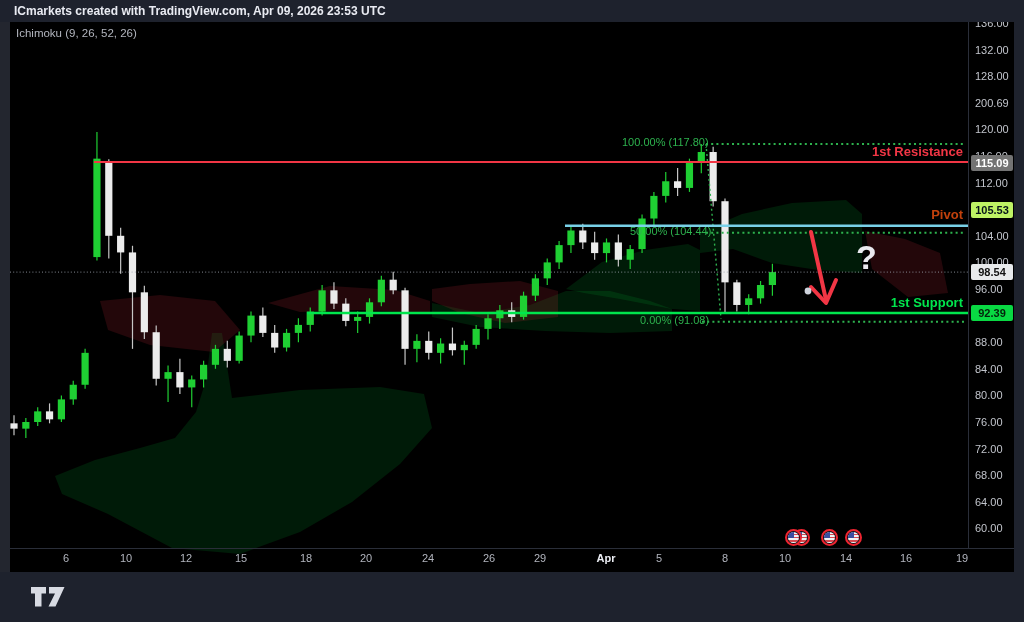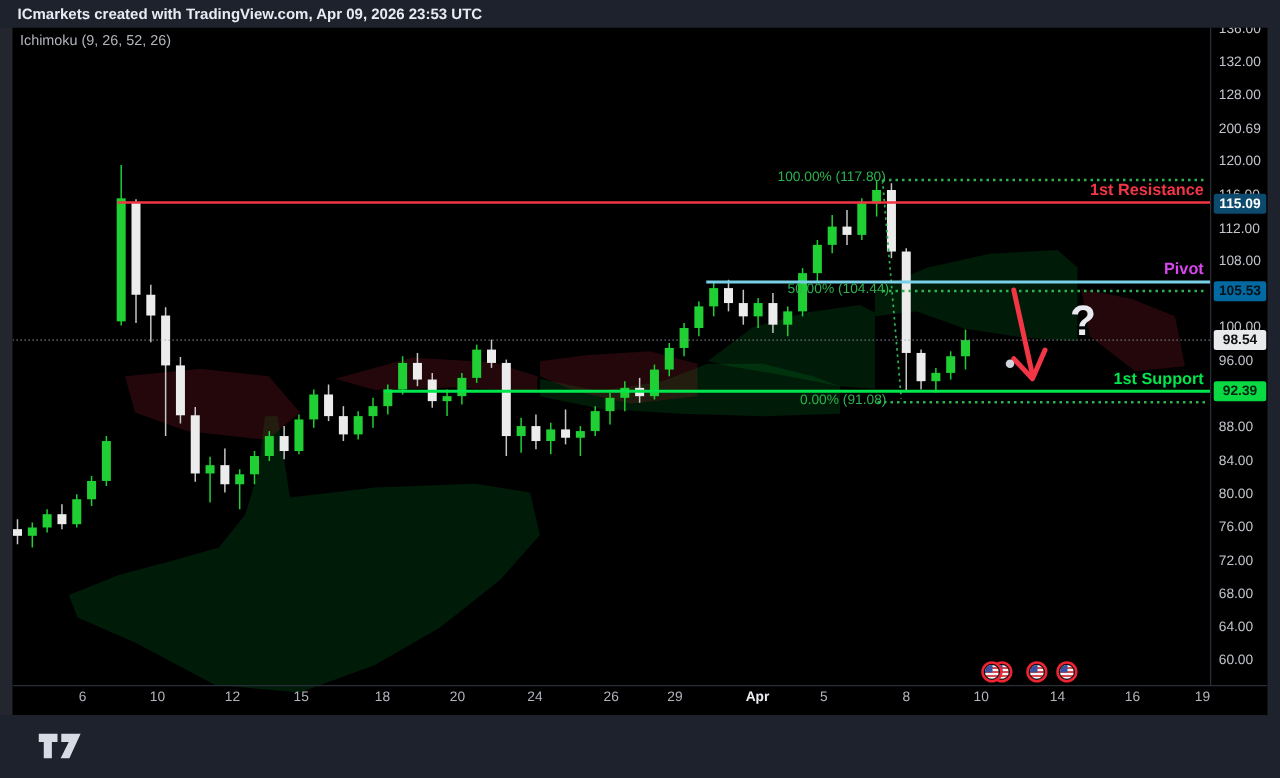--- a/index.html
+++ b/index.html
@@ -8,37 +8,37 @@
   
   #topbar{position:absolute;left:0;top:0;width:1024px;height:22px;background:#1e222d;z-index:6;}
   #topbar .title{position:absolute;left:14px;top:4px;font-size:12px;font-weight:bold;color:#e9ebf2;white-space:nowrap;}
   
   #panel{position:absolute;left:10px;top:22px;width:1004px;height:550px;background:#000;overflow:hidden;}
   #plot{position:absolute;left:0;top:0;z-index:1;}
   .ind-label{position:absolute;left:6px;top:5px;font-size:11.5px;color:#b2b5be;z-index:3;}
   
   .anno{position:absolute;z-index:4;white-space:nowrap;font-weight:bold;font-size:13px;}
   #anno-res{right:51px;top:122px;color:#f23645;}
-  #anno-piv{right:51px;top:185px;color:#d946ef;text-align:center;}
+  #anno-piv{right:51px;top:185px;color:#c2410c;text-align:center;}
   #anno-sup{right:51px;top:273px;color:#00e64d;}
   .fib-label{position:absolute;z-index:4;font-size:11px;color:#2db24e;white-space:nowrap;}
   #fib100{left:612px;top:114px;}
   #fib50{left:620px;top:203px;}
   #fib0{left:630px;top:292px;}
   #qmark{position:absolute;left:846px;top:216px;z-index:5;font-size:34px;font-weight:800;color:#e9e9ef;}
   
   #price-axis{position:absolute;right:0;top:0;width:46px;height:526px;z-index:2;}
   #time-axis{position:absolute;left:0;top:526px;width:1004px;height:24px;z-index:2;}
   .ptick{position:absolute;left:965px;font-size:11px;color:#c2c5cc;z-index:2;}
   .ttick{position:absolute;top:530px;font-size:11px;color:#b2b5be;transform:translateX(-50%);z-index:2;}
   .ttick.bold{font-weight:bold;color:#eceef4;}
   .badge{position:absolute;left:961px;width:42px;height:16px;border-radius:2px;z-index:5;
     font-size:11px;font-weight:bold;text-align:center;line-height:16px;}
-  #badge-res{top:133px;background:#0c4a6e;color:#fff;}
-  #badge-piv{top:203px;background:#0369a1;color:#06131a;}
+  #badge-res{top:133px;background:#737373;color:#fff;}
+  #badge-piv{top:180px;background:#bef264;color:#06131a;}
   #badge-cur{top:242px;background:#e8eaec;color:#111;}
   #badge-sup{top:283px;background:#09d943;color:#04230c;}
   .sep-v{position:absolute;left:958px;top:0;width:1px;height:526px;background:#2a2e39;z-index:1;}
   .sep-h{position:absolute;left:0;top:526px;width:1004px;height:1px;background:#2a2e39;z-index:1;}
   
   .evt{position:absolute;top:507px;width:17px;height:17px;border-radius:50%;background:#10131a;
     border:2px solid #ee2430;box-sizing:border-box;z-index:4;}
   .evt .flag{position:absolute;left:1px;top:1px;right:1px;bottom:1px;border-radius:50%;overflow:hidden;
     background:repeating-linear-gradient(180deg,#f2f4f6 0 1.6px,#d84b52 1.6px 3.2px);}
   .evt .canton{position:absolute;left:0;top:0;width:55%;height:50%;background:#3b4f9f;}

